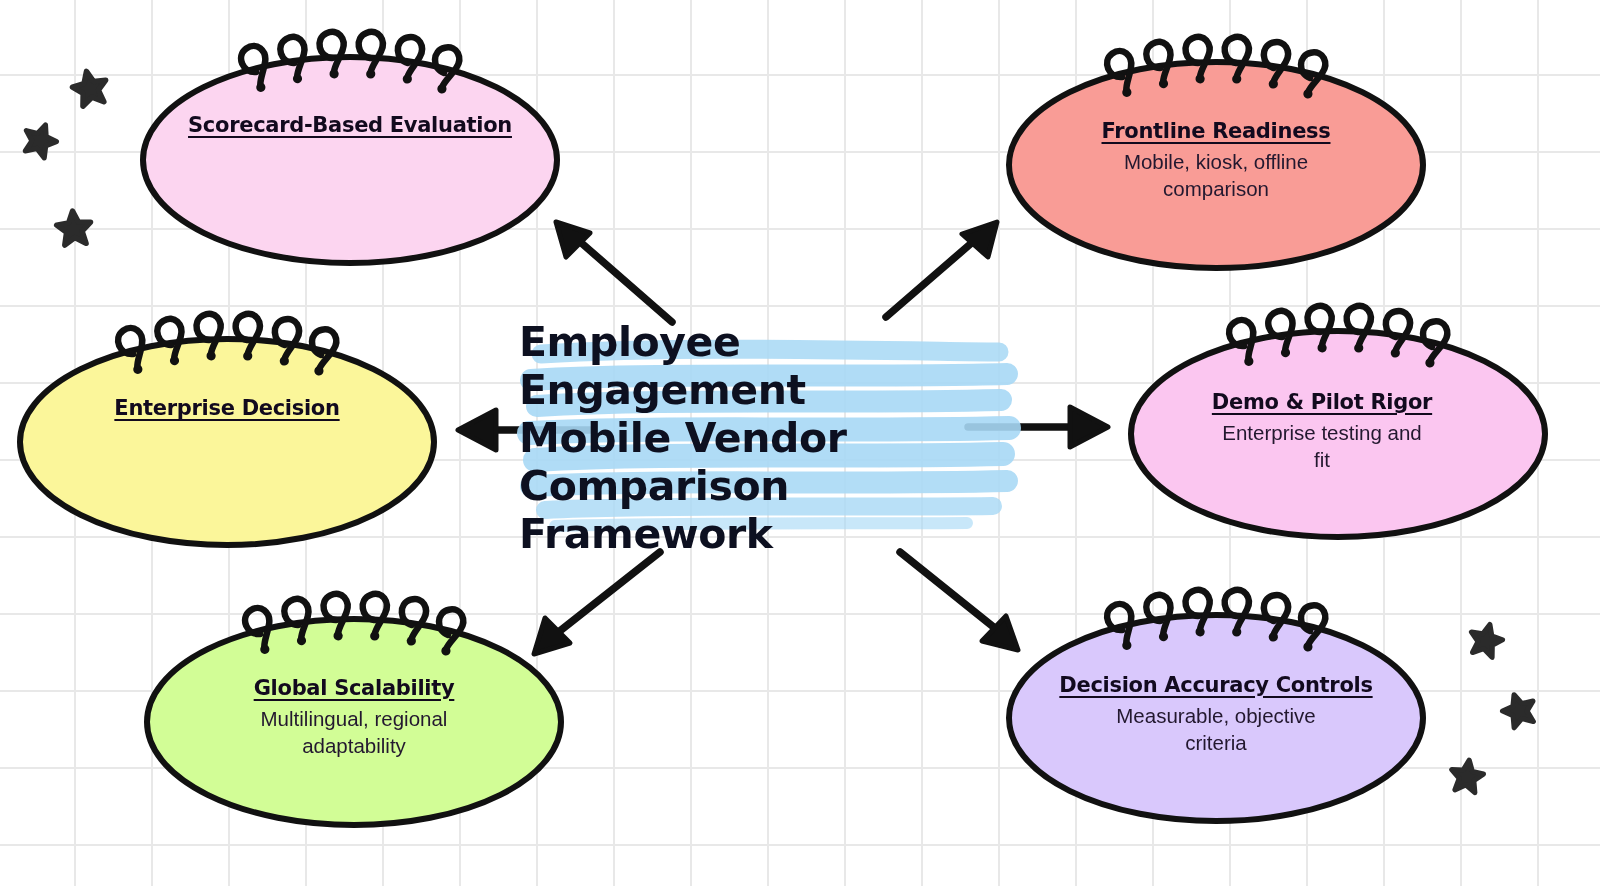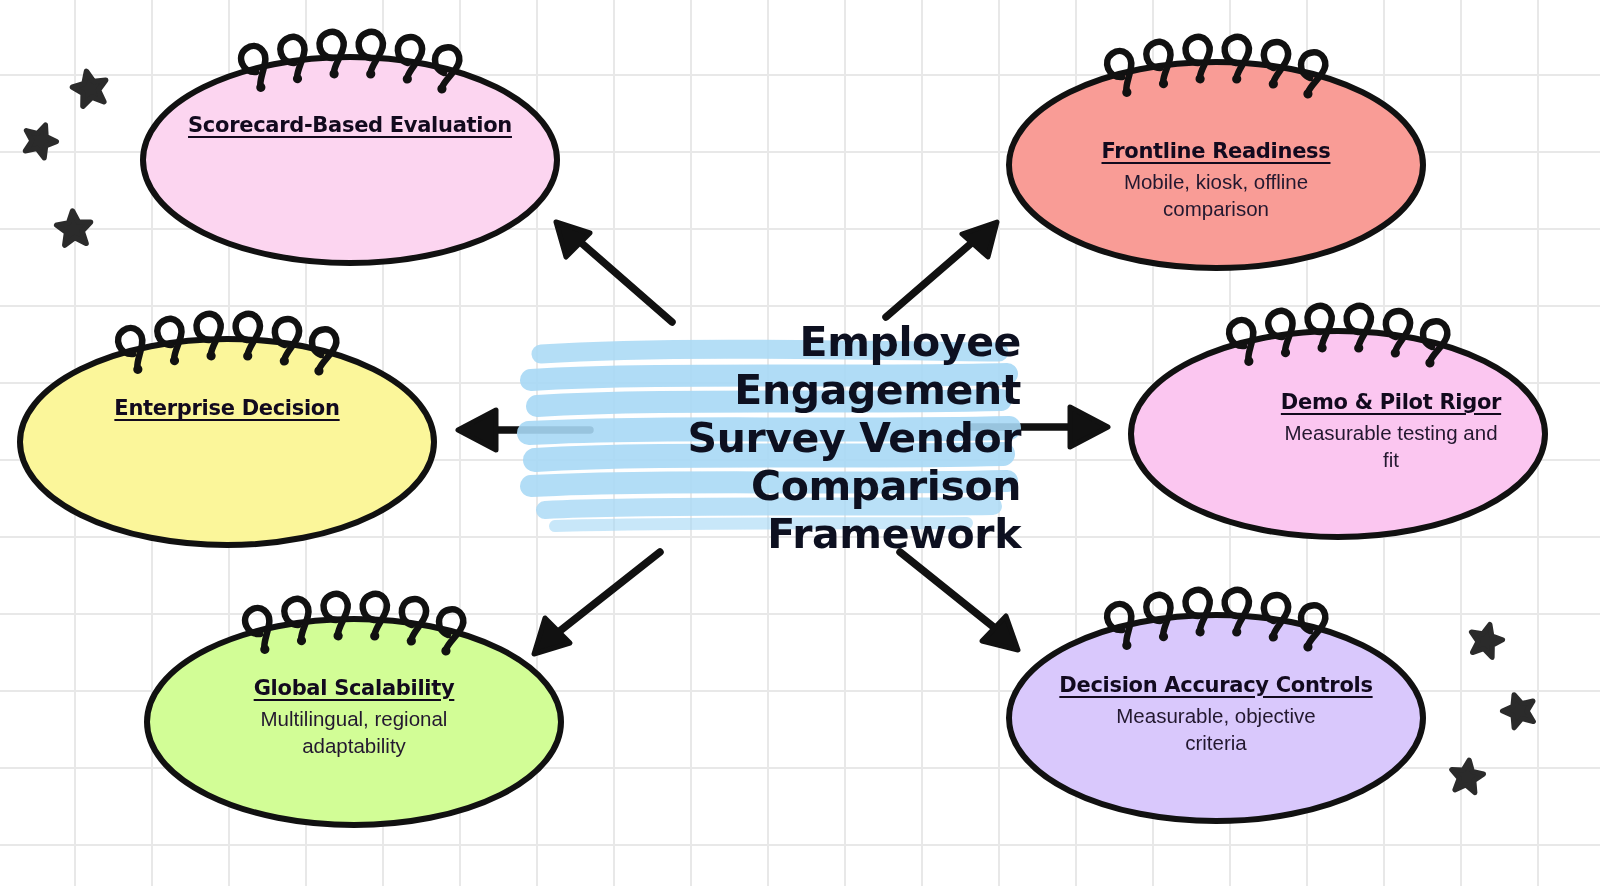--- a/index.html
+++ b/index.html
@@ -40,21 +40,21 @@
   #center-title {
     position: absolute;
     z-index: 4;
     left: 515px;
     top: 338px;
     width: 510px;
     height: 200px;
     display: flex;
     align-items: center;
     justify-content: center;
-    text-align: right;
+    text-align: left;
   }
   #center-title .highlight-svg {
     position: absolute;
     top: 0; left: 0;
     width: 510px;
     height: 200px;
     z-index: 0;
   }
   #center-title .title-text {
     position: relative;
@@ -232,36 +232,36 @@
         <use href="#coil" transform="translate(1274,621) rotate(6)"></use>
         <use href="#coil" transform="translate(1310,631) rotate(11)"></use>
       </g>
     </g>
   </svg>
 
   <div class="node-text" style="left:150px; top:112px; width:400px;">
     <div class="node-title">Scorecard-Based Evaluation</div>
   </div>
 
-  <div class="node-text" style="left:1016px; top:118px; width:400px;margin-top:20px;">
+  <div class="node-text" style="left:1016px; top:118px; width:400px;">
     <div class="node-title">Frontline Readiness</div>
     <div class="node-desc">
       <span>Mobile, kiosk, offline</span><br>
       <span>comparison</span>
     </div>
   </div>
 
   <div class="node-text" style="left:27px; top:395px; width:400px;">
     <div class="node-title">Enterprise Decision</div>
   </div>
 
-  <div class="node-text" style="left:1191px; top:389px; width:400px;">
+  <div class="node-text" style="left:1122px; top:389px; width:400px;">
     <div class="node-title">Demo &amp; Pilot Rigor</div>
     <div class="node-desc">
-      <span>Measurable testing and</span><br>
+      <span>Enterprise testing and</span><br>
       <span>fit</span>
     </div>
   </div>
 
   <div class="node-text" style="left:154px; top:675px; width:400px;">
     <div class="node-title">Global Scalability</div>
     <div class="node-desc">
       <span>Multilingual, regional</span><br>
       <span>adaptability</span>
     </div>
@@ -283,18 +283,18 @@
         <path d="M22,68 C150,60 330,66 486,62" stroke-width="22" opacity="0.9"></path>
         <path d="M14,95 C140,88 340,94 494,90" stroke-width="24" opacity="0.9"></path>
         <path d="M20,122 C150,114 330,120 488,116" stroke-width="24" opacity="0.9"></path>
         <path d="M16,148 C140,141 340,147 492,143" stroke-width="22" opacity="0.88"></path>
         <path d="M30,172 C150,166 330,170 478,168" stroke-width="18" opacity="0.8"></path>
         <path d="M40,188 C160,184 320,186 452,185" stroke-width="12" opacity="0.62"></path>
       </g>
     </svg>
     <div class="title-text">
       <span>Employee Engagement</span><br>
-      <span>Survey Vendor</span><br>
+      <span>Mobile Vendor</span><br>
       <span>Comparison Framework</span>
     </div>
   </div>
 
 </div>
 
 </body></html>

